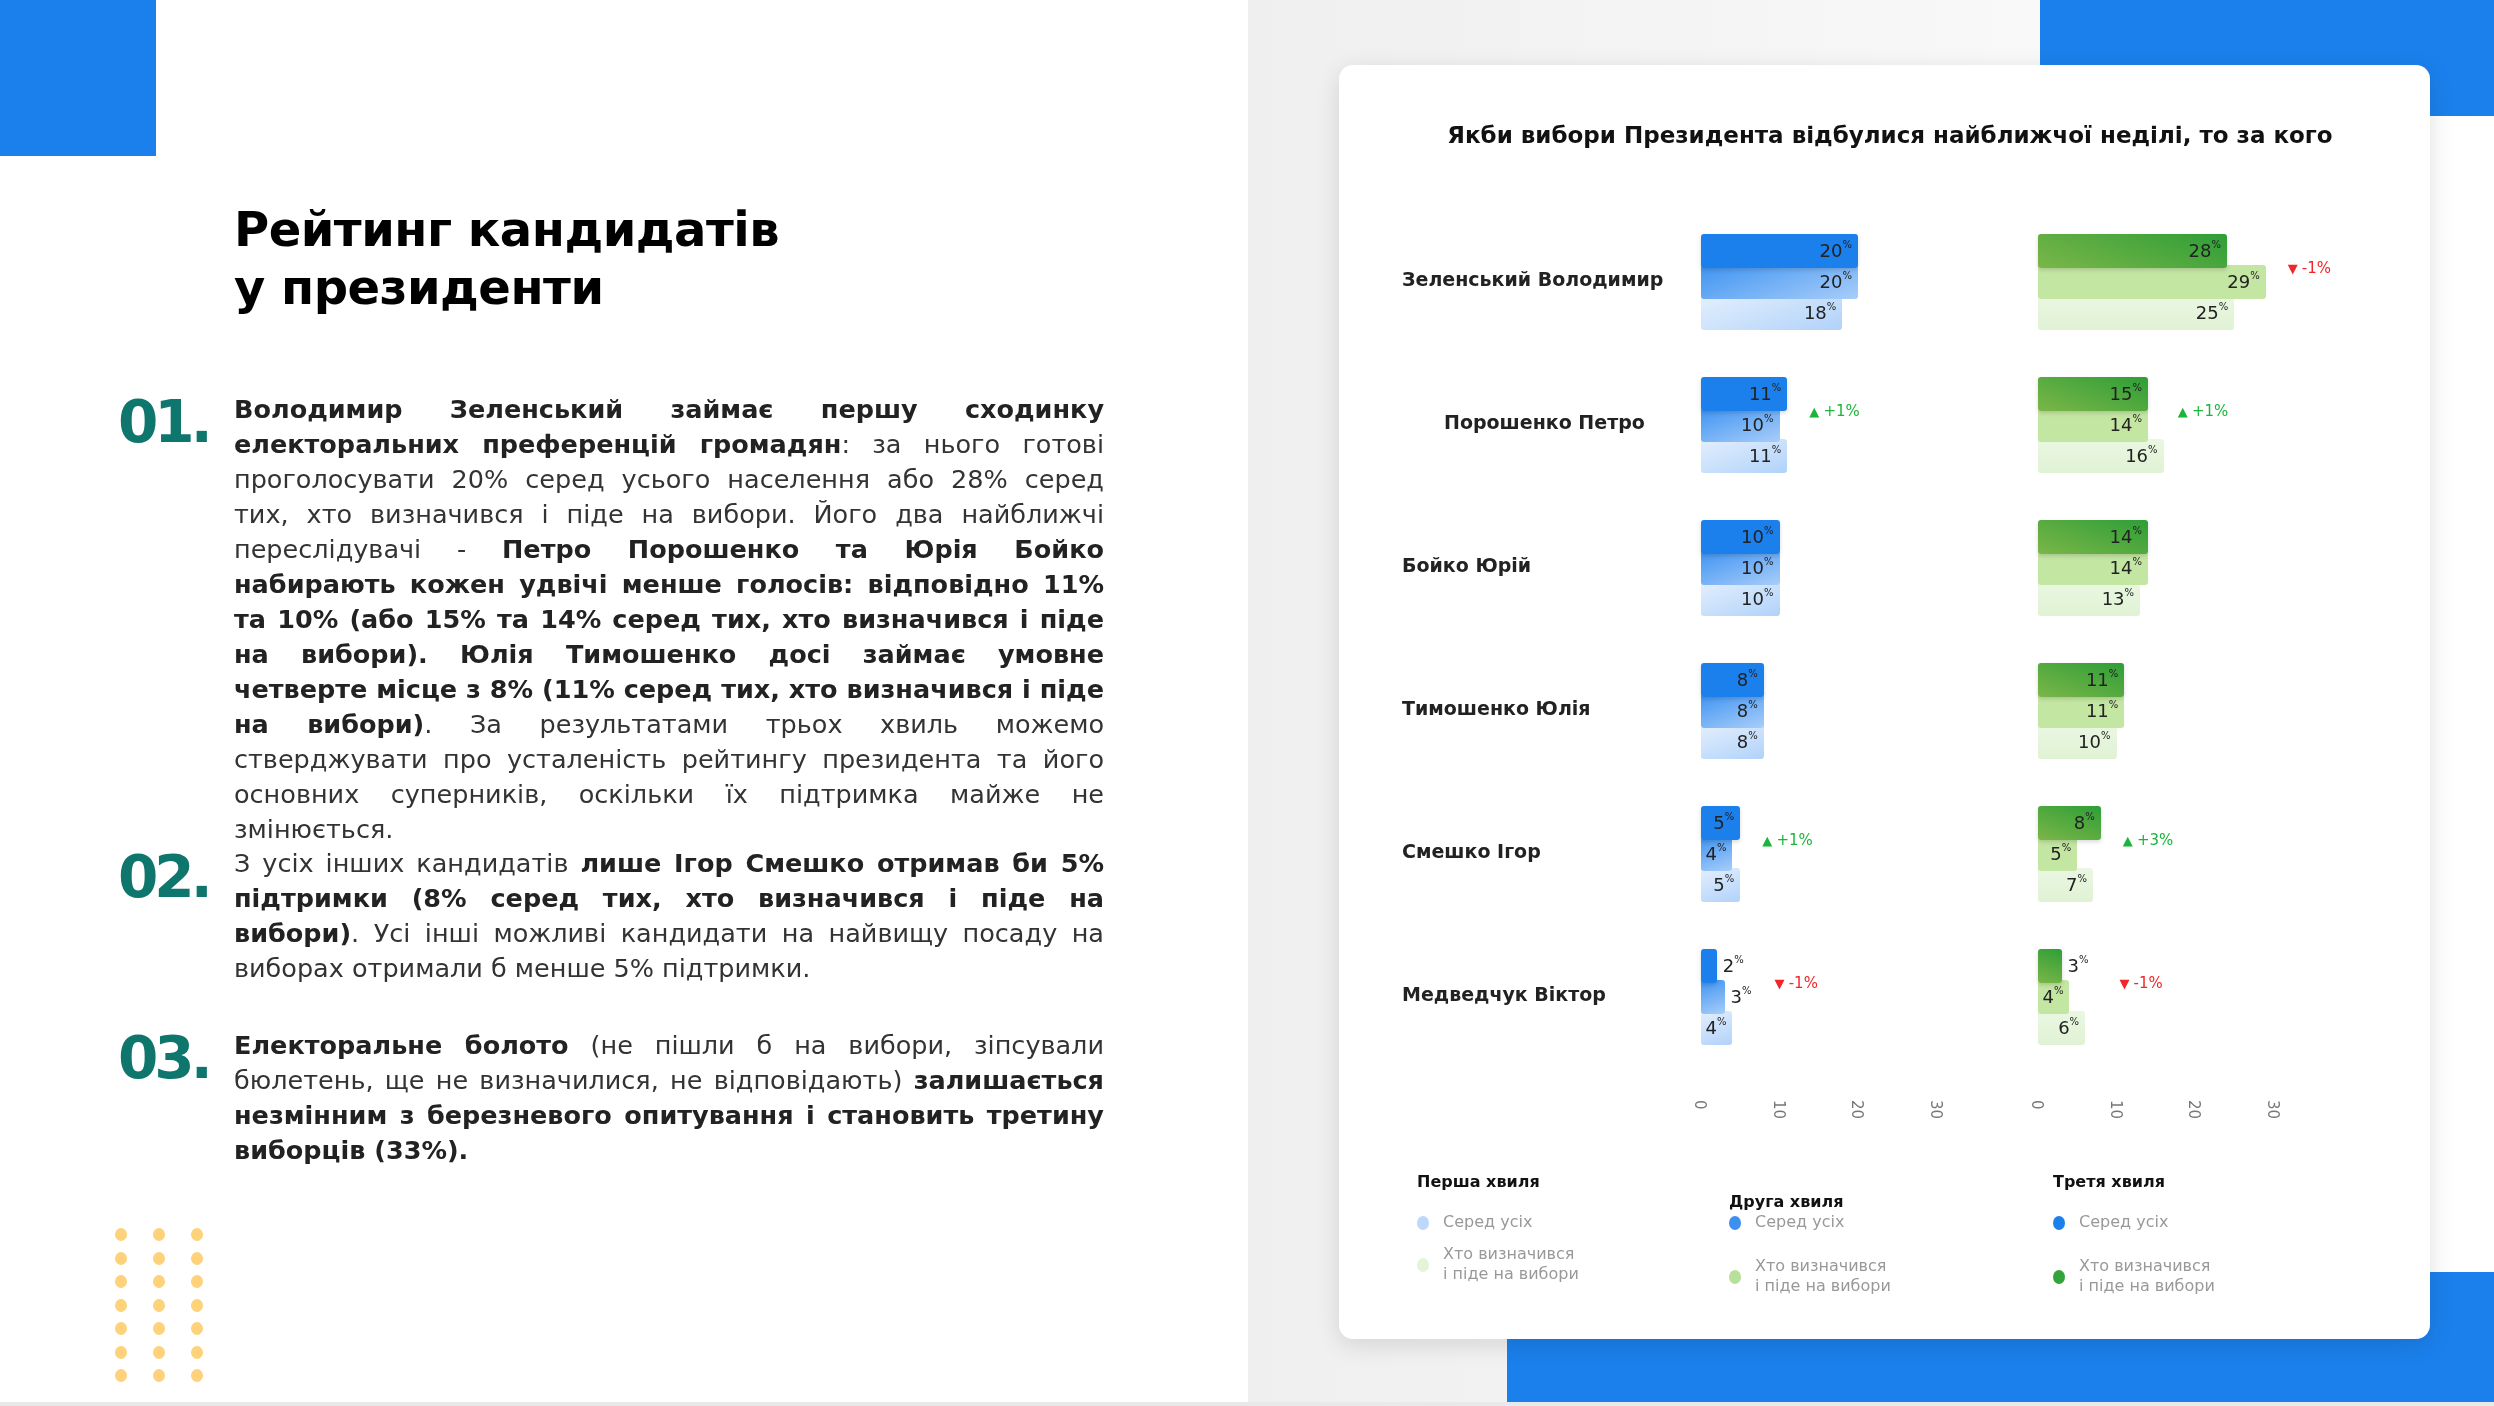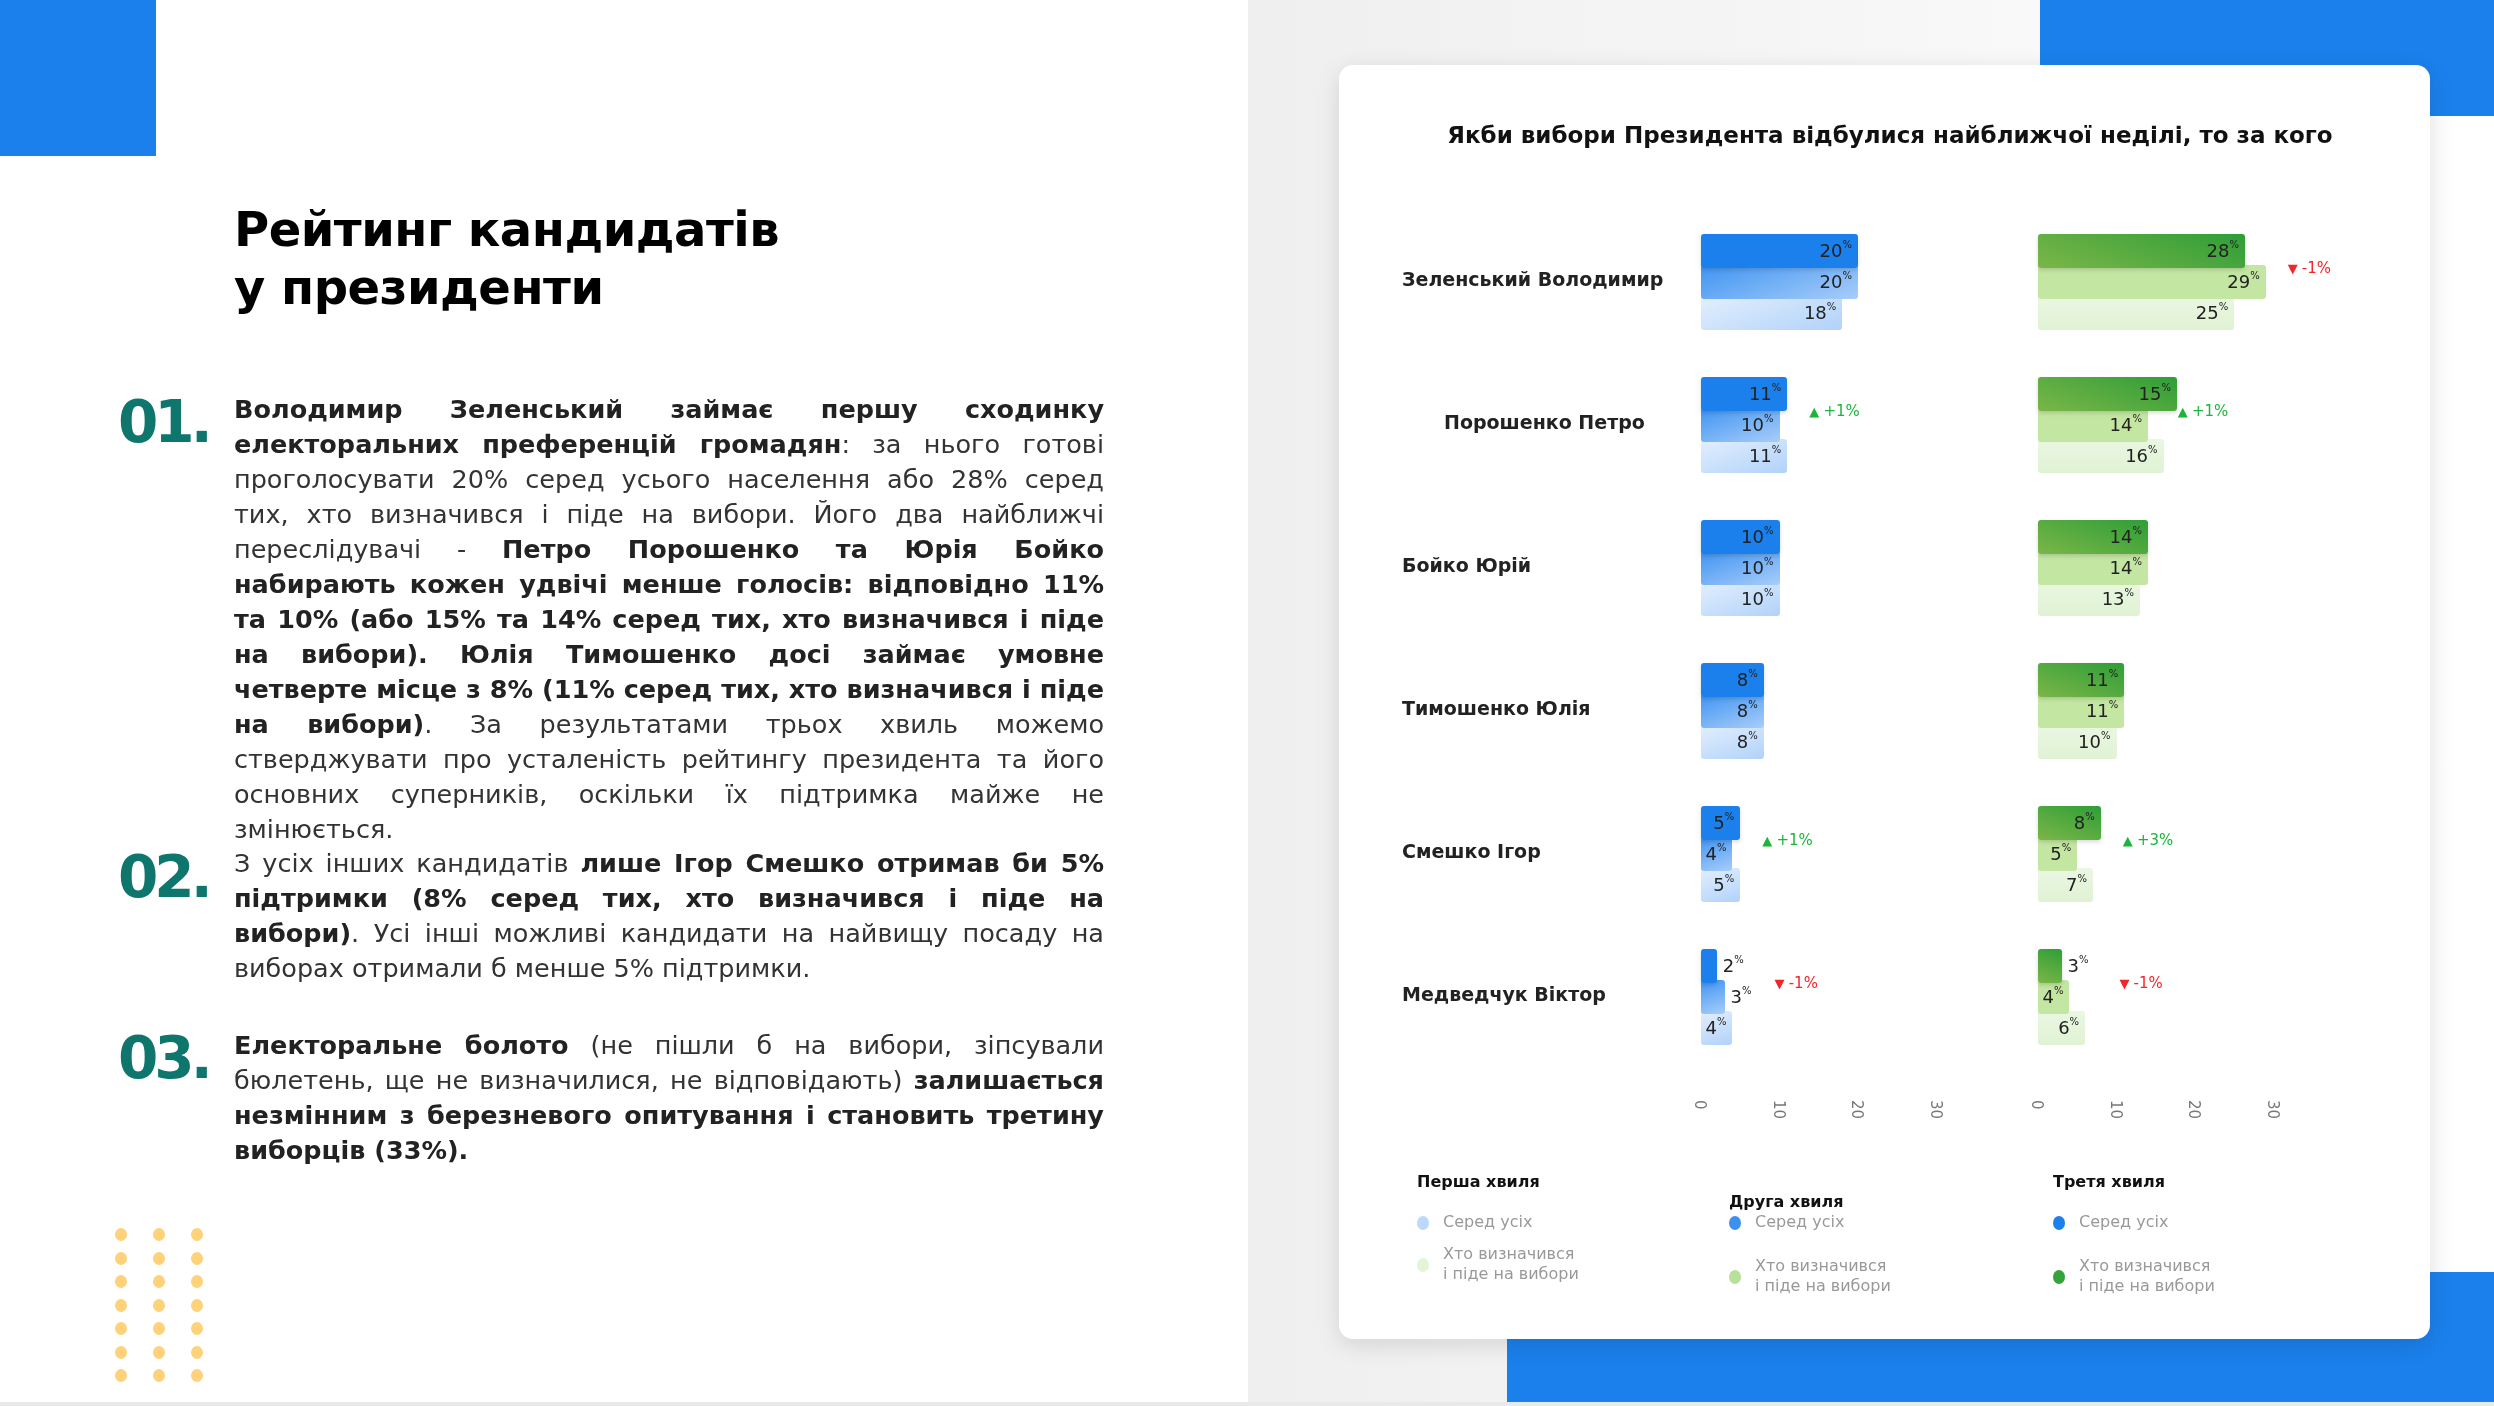--- a/index.html
+++ b/index.html
@@ -146,31 +146,31 @@
     <div class="tick" style="left: 1709px; top: 1100px;">0</div>
     <div class="tick" style="left: 1787.5px; top: 1100px;">10</div>
     <div class="tick" style="left: 1866px; top: 1100px;">20</div>
     <div class="tick" style="left: 1944.5px; top: 1100px;">30</div>
     <div class="bar" style="left: 2038px; top: 296px; width: 196.25px; background: linear-gradient(rgb(234, 247, 226), rgb(224, 242, 212)); z-index: 8;">
       <span class="lbl"><span>25</span><sup>%</sup></span>
     </div>
     <div class="bar" style="left: 2038px; top: 265px; width: 227.65px; background: linear-gradient(rgb(196, 230, 163), rgb(196, 230, 163)); z-index: 9; padding-left: 22px;">
       <span class="lbl"><span>29</span><sup>%</sup></span>
     </div>
-    <div class="bar" style="left: 2038px; top: 234px; width: 207px; background: linear-gradient(200deg, rgb(46, 158, 55), rgb(123, 182, 72)); box-shadow: rgba(0, 0, 0, 0.15) 0px 2px 4px; z-index: 10;">
+    <div class="bar" style="left: 2038px; top: 234px; width: 189px; background: linear-gradient(200deg, rgb(46, 158, 55), rgb(123, 182, 72)); box-shadow: rgba(0, 0, 0, 0.15) 0px 2px 4px; z-index: 10;">
       <span class="lbl"><span>28</span><sup>%</sup></span>
     </div>
     <div class="delta" style="color: rgb(240, 38, 43); left: 2287.65px; top: 259px;"><span style="font-size: 13px;">▼ </span><span>-1%</span></div>
     <div class="bar" style="left: 2038px; top: 439px; width: 125.6px; background: linear-gradient(rgb(234, 247, 226), rgb(224, 242, 212)); z-index: 8;">
       <span class="lbl"><span>16</span><sup>%</sup></span>
     </div>
     <div class="bar" style="left: 2038px; top: 408px; width: 109.9px; background: linear-gradient(rgb(196, 230, 163), rgb(196, 230, 163)); z-index: 9;">
       <span class="lbl"><span>14</span><sup>%</sup></span>
     </div>
-    <div class="bar" style="left: 2038px; top: 377px; width: 139px; background: linear-gradient(200deg, rgb(46, 158, 55), rgb(123, 182, 72)); box-shadow: rgba(0, 0, 0, 0.15) 0px 2px 4px; z-index: 10;">
+    <div class="bar" style="left: 2038px; top: 377px; width: 110px; background: linear-gradient(200deg, rgb(46, 158, 55), rgb(123, 182, 72)); box-shadow: rgba(0, 0, 0, 0.15) 0px 2px 4px; z-index: 10;">
       <span class="lbl"><span>15</span><sup>%</sup></span>
     </div>
     <div class="delta" style="color: rgb(27, 181, 60); left: 2177.75px; top: 402px;"><span style="font-size: 13px;">▲ </span><span>+1%</span></div>
     <div class="bar" style="left: 2038px; top: 582px; width: 102.05px; background: linear-gradient(rgb(234, 247, 226), rgb(224, 242, 212)); z-index: 8;">
       <span class="lbl"><span>13</span><sup>%</sup></span>
     </div>
     <div class="bar" style="left: 2038px; top: 551px; width: 109.9px; background: linear-gradient(rgb(196, 230, 163), rgb(196, 230, 163)); z-index: 9;">
       <span class="lbl"><span>14</span><sup>%</sup></span>
     </div>
     <div class="bar" style="left: 2038px; top: 520px; width: 109.9px; background: linear-gradient(200deg, rgb(46, 158, 55), rgb(123, 182, 72)); box-shadow: rgba(0, 0, 0, 0.15) 0px 2px 4px; z-index: 10;">

